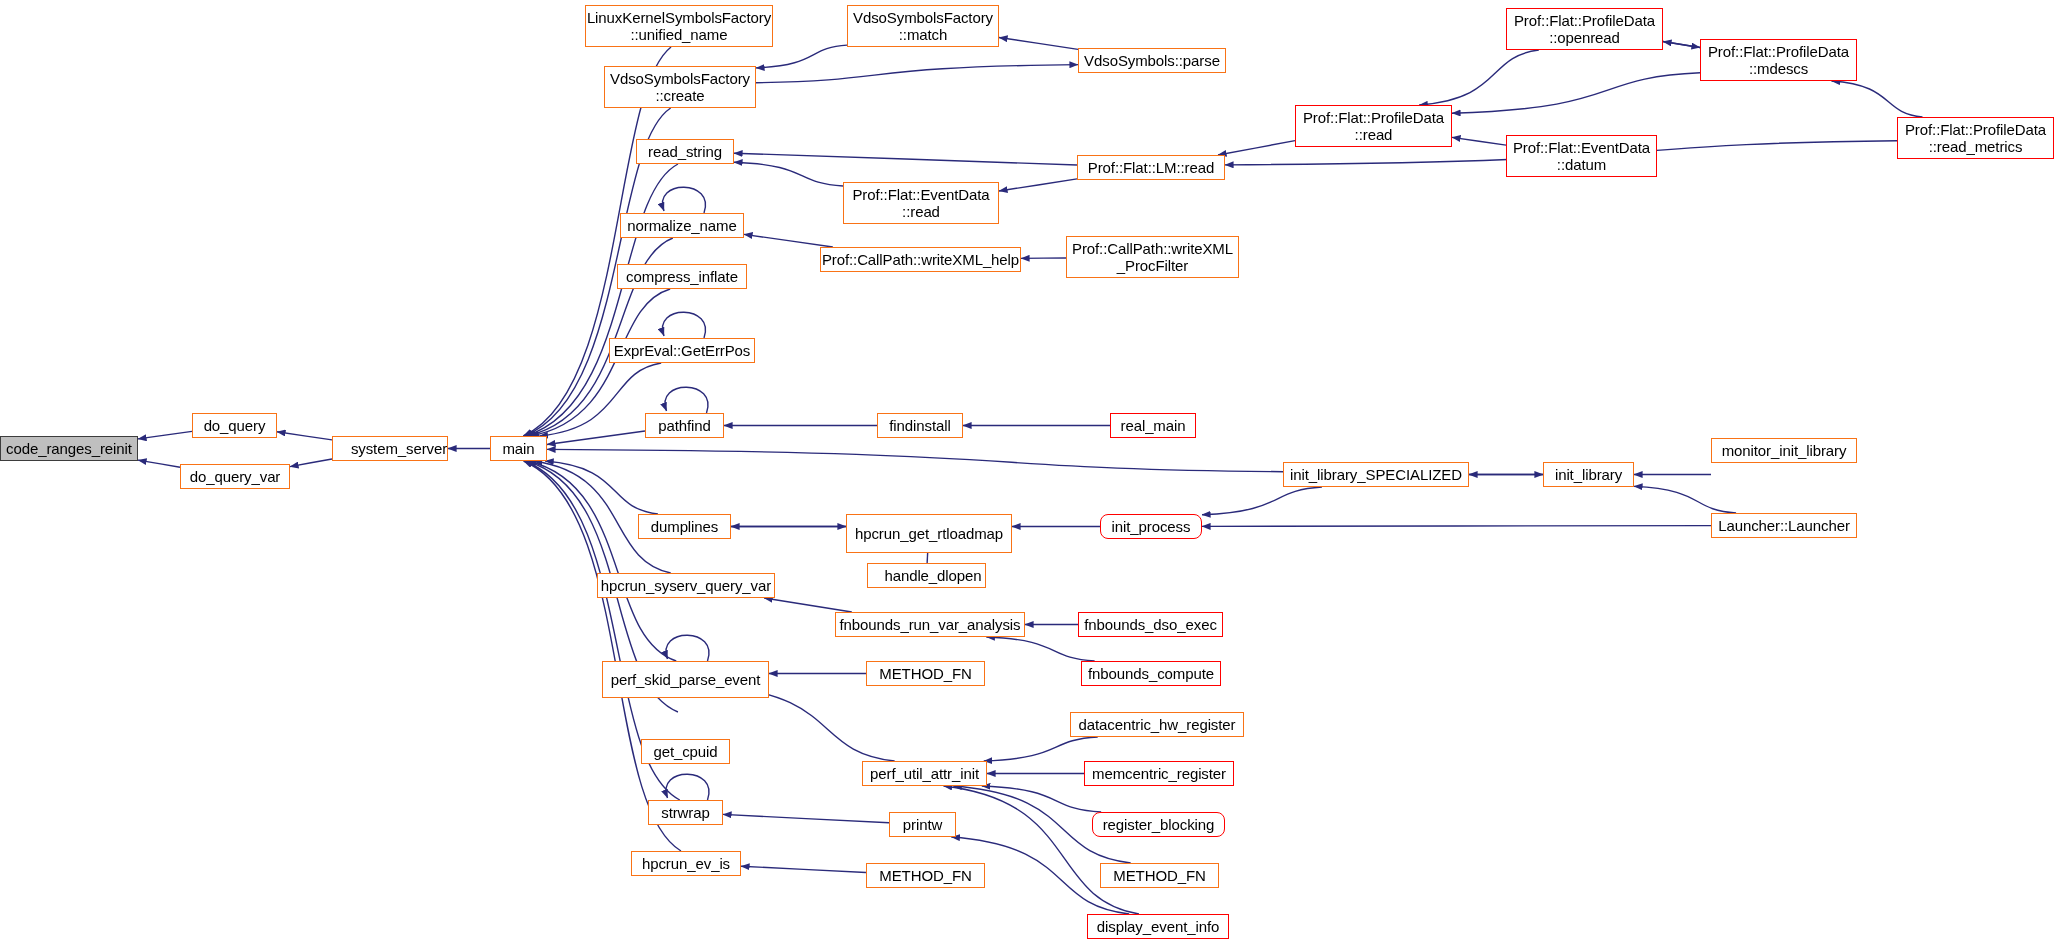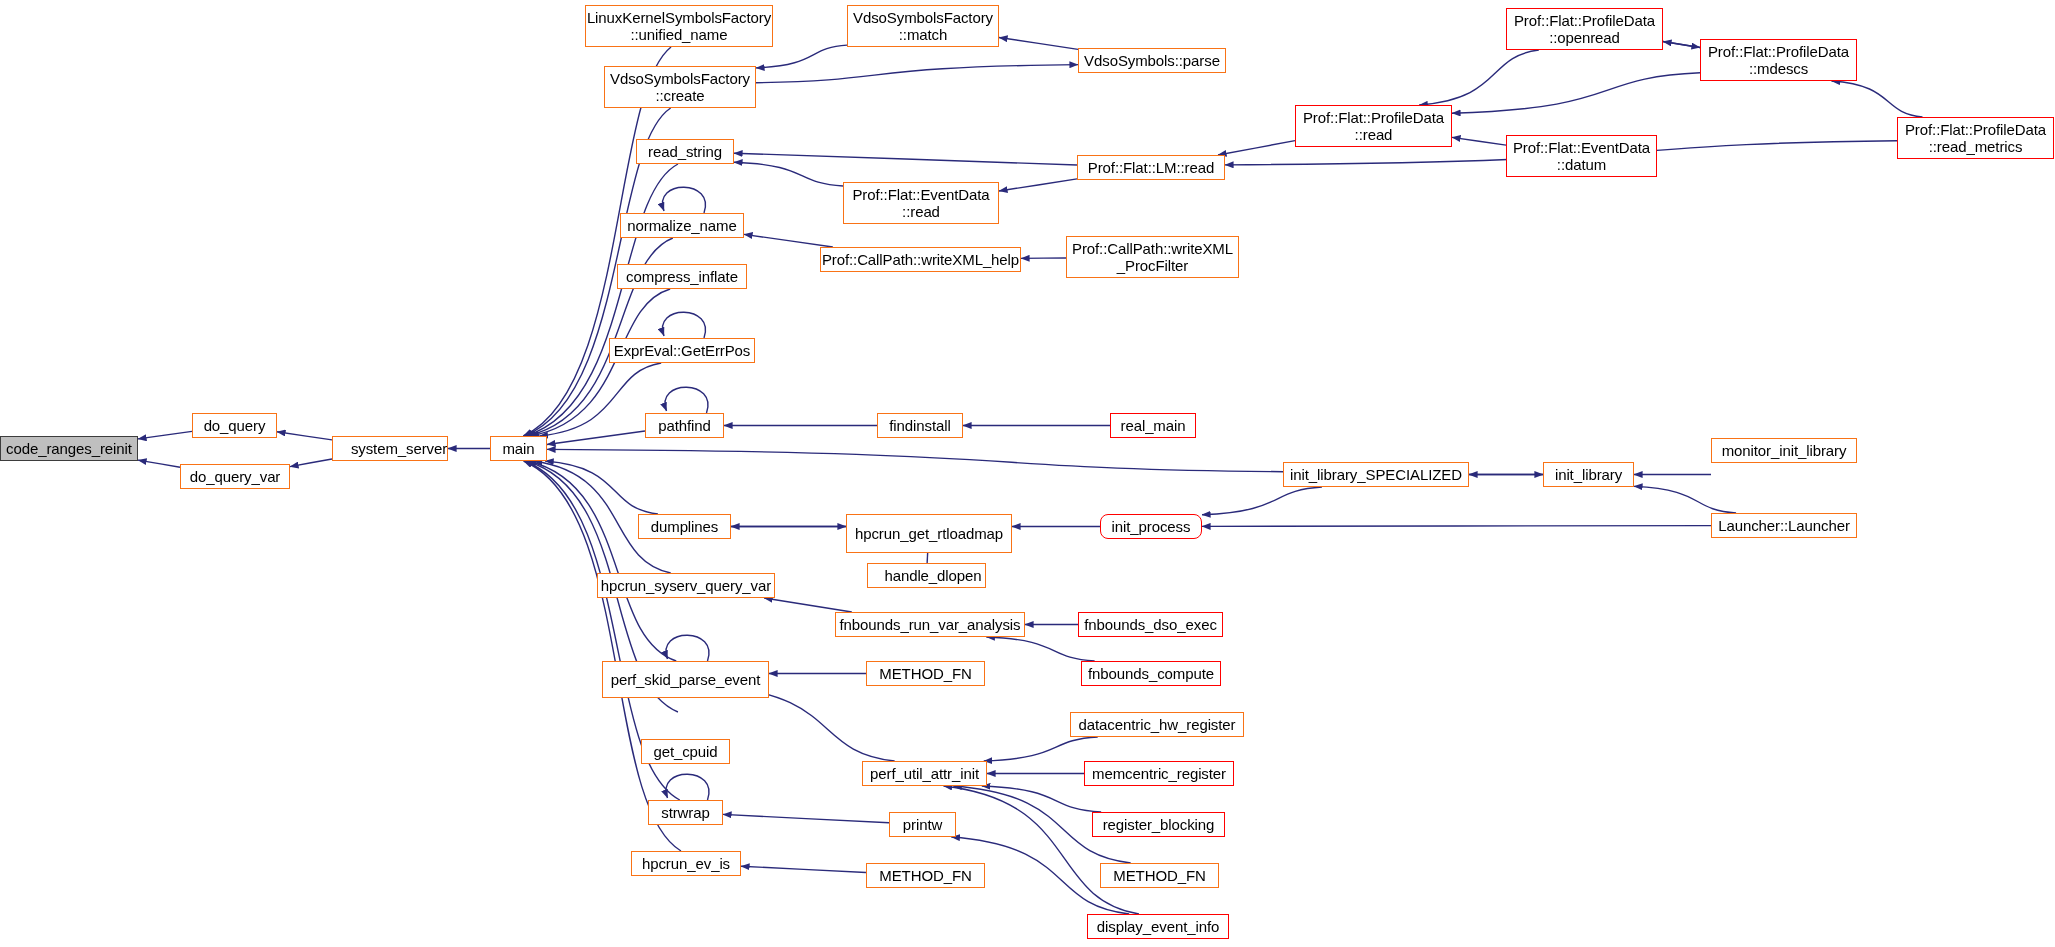--- a/index.html
+++ b/index.html
@@ -162,21 +162,21 @@
     <div class="node" style="left: 1078px; top: 48px; width: 148px; height: 25px;"><span>VdsoSymbols::parse</span></div>
     <div class="node" style="left: 1077px; top: 155px; width: 148px; height: 25px;"><span>Prof::Flat::LM::read</span></div>
     <div class="node" style="left: 1066px; top: 236px; width: 173px; height: 42px;"><span>Prof::CallPath::writeXML
 _ProcFilter</span></div>
     <div class="node red" style="left: 1110px; top: 413px; width: 86px; height: 25px;"><span>real_main</span></div>
     <div class="node red" style="left: 1100px; top: 514px; width: 102px; height: 25px; border-radius: 8px;"><span>init_process</span></div>
     <div class="node red" style="left: 1078px; top: 612px; width: 145px; height: 25px;"><span>fnbounds_dso_exec</span></div>
     <div class="node red" style="left: 1081px; top: 661px; width: 140px; height: 25px;"><span>fnbounds_compute</span></div>
     <div class="node" style="left: 1070px; top: 712px; width: 174px; height: 25px;"><span>datacentric_hw_register</span></div>
     <div class="node red" style="left: 1084px; top: 761px; width: 150px; height: 25px;"><span>memcentric_register</span></div>
-    <div class="node red" style="left: 1092px; top: 812px; width: 133px; height: 25px;"><span>register_blocking</span></div>
+    <div class="node red" style="left: 1092px; top: 812px; width: 133px; height: 25px; border-radius: 8px;"><span>register_blocking</span></div>
     <div class="node" style="left: 1100px; top: 863px; width: 119px; height: 25px;"><span>METHOD_FN</span></div>
     <div class="node red" style="left: 1087px; top: 914px; width: 142px; height: 25px;"><span>display_event_info</span></div>
     <div class="node red" style="left: 1295px; top: 105px; width: 157px; height: 42px;"><span>Prof::Flat::ProfileData
 ::read</span></div>
     <div class="node" style="left: 1283px; top: 462px; width: 186px; height: 25px;"><span>init_library_SPECIALIZED</span></div>
     <div class="node red" style="left: 1506px; top: 8px; width: 157px; height: 42px;"><span>Prof::Flat::ProfileData
 ::openread</span></div>
     <div class="node red" style="left: 1506px; top: 135px; width: 151px; height: 42px;"><span>Prof::Flat::EventData
 ::datum</span></div>
     <div class="node" style="left: 1543px; top: 462px; width: 91px; height: 25px;"><span>init_library</span></div>

